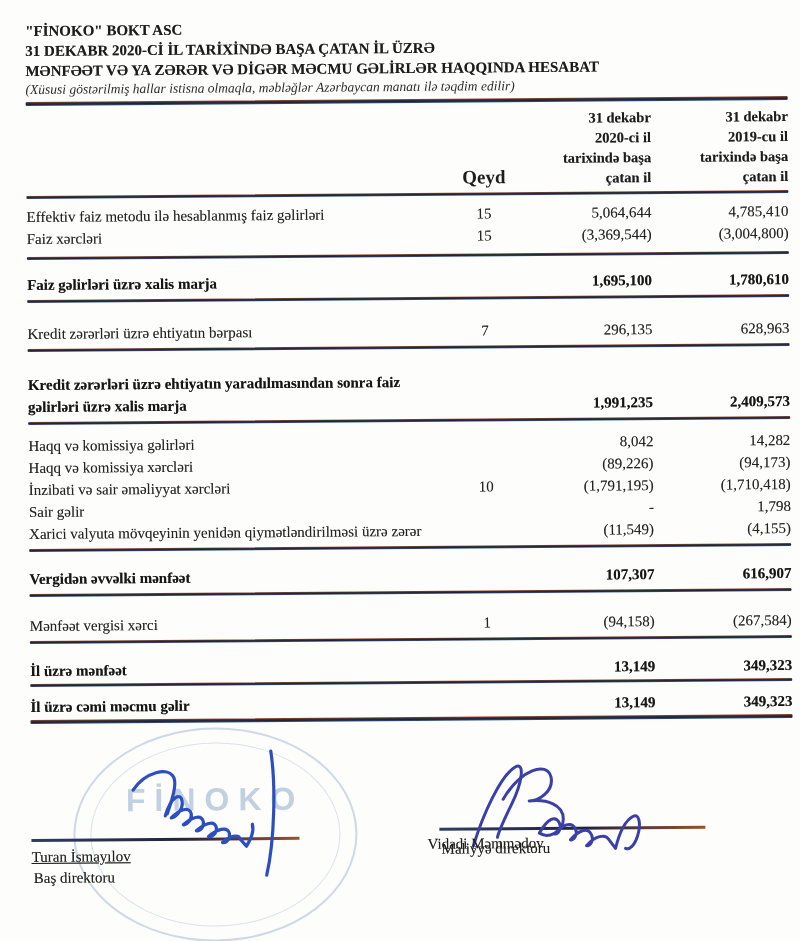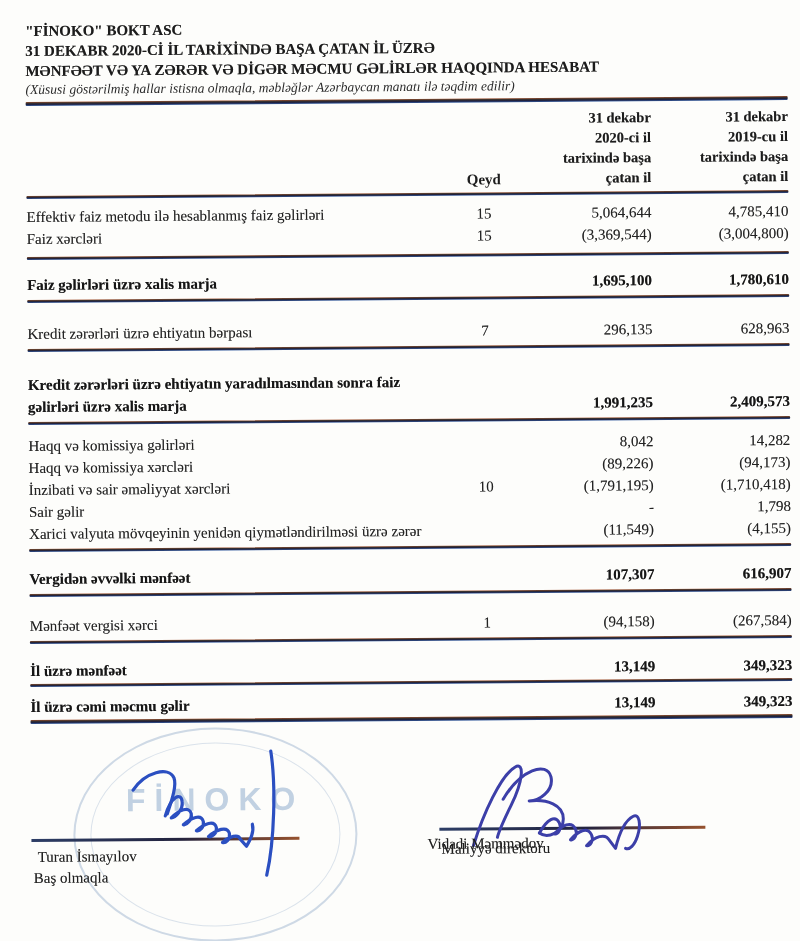--- a/index.html
+++ b/index.html
@@ -30,21 +30,21 @@
   }
   .rule.thick{height:4px;}
   
   .thead{display:flex;align-items:flex-end;margin-top:6px;padding-bottom:4px;}
   .c-lbl{flex:1 1 auto;padding-right:4px;}
   .c-note{width:65px;text-align:center;flex:0 0 auto;}
   .c-v1{width:135px;text-align:right;flex:0 0 auto;}
   .c-v2{width:137px;text-align:right;flex:0 0 auto;}
   .h-col{font-weight:bold;font-size:14.5px;line-height:20px;white-space:pre-line;
     color:#1d1d1d;text-shadow:0 0 0.5px rgba(50,50,50,0.5);}
-  .h-note{font-weight:bold;font-size:15px;color:#1d1d1d;}
+  .h-note{font-weight:bold;font-size:19px;color:#1d1d1d;}
   .trow{display:flex;font-size:15px;line-height:22px;
     text-shadow:0 0 0.5px rgba(60,60,60,0.45);}
   .trow.two{align-items:flex-end;}
   .trow.bold{font-weight:bold;color:#161616;text-shadow:0 0 0.6px rgba(40,40,40,0.6);}
   .group{padding:4px 0 4px 0;}
   .g1{padding-top:7px;padding-bottom:7px;}
   .g2{margin-top:10px;}
   .g3{margin-top:16px;}
   .g4{margin-top:18px;}
   .g5{margin-top:6px;}
@@ -74,21 +74,21 @@
   .sigline{
     position:absolute;height:3px;z-index:1;
     background:linear-gradient(to right,#2d3e66 0%,#23233e 55%,#96522e 100%);
   }
   .sigline.left{left:0;top:114px;width:268px;}
   .sigline.right{left:408px;top:106px;width:266px;}
   .sig-name{position:absolute;font-size:15px;line-height:20px;color:#1e1e1e;
     text-shadow:0 0 0.5px rgba(60,60,60,0.5);z-index:3;}
   .sig-title{position:absolute;font-size:15px;line-height:20px;color:#1e1e1e;
     text-shadow:0 0 0.5px rgba(60,60,60,0.5);z-index:3;}
-  .n-left{left:6px;top:122px;}
+  .n-left{left:0;top:122px;text-decoration:underline;}
   .t-left{left:2px;top:143px;}
   .n-right{left:396px;top:112px;}
   .t-right{left:410px;top:117px;}
 </style>
 </head>
 <body>
 
 <div class="page">
 <div class="tilt">
 
@@ -254,19 +254,19 @@
         <path d="M14,92 C24,60 42,22 56,14 C66,8 64,28 52,52 C46,64 40,76 38,84"></path>
         <path d="M44,46 C62,16 88,8 92,24 C95,38 80,48 70,48 C88,46 104,52 104,66 C104,80 88,86 80,80"></path>
         <path d="M80,80 C88,66 96,62 100,70 C103,76 98,82 95,81 C103,72 112,68 116,76 C119,82 114,88 111,87 C119,78 128,74 132,82 C135,88 130,94 127,93 C135,84 146,80 150,88 L156,96 C160,80 166,68 174,64 C180,61 182,72 178,84 C175,93 170,98 166,96"></path>
       </g>
     </svg>
 
     <div class="sigline left"></div>
     <div class="sigline right"></div>
 
     <div class="sig-name n-left">Turan İsmayılov</div>
-    <div class="sig-title t-left">Baş olmaqla</div>
+    <div class="sig-title t-left">Baş direktoru</div>
     <div class="sig-name n-right">Vidadi Məmmədov</div>
     <div class="sig-title t-right">Maliyyə direktoru</div>
   </div>
 
 </div>
 </div>
 
 </body></html>

